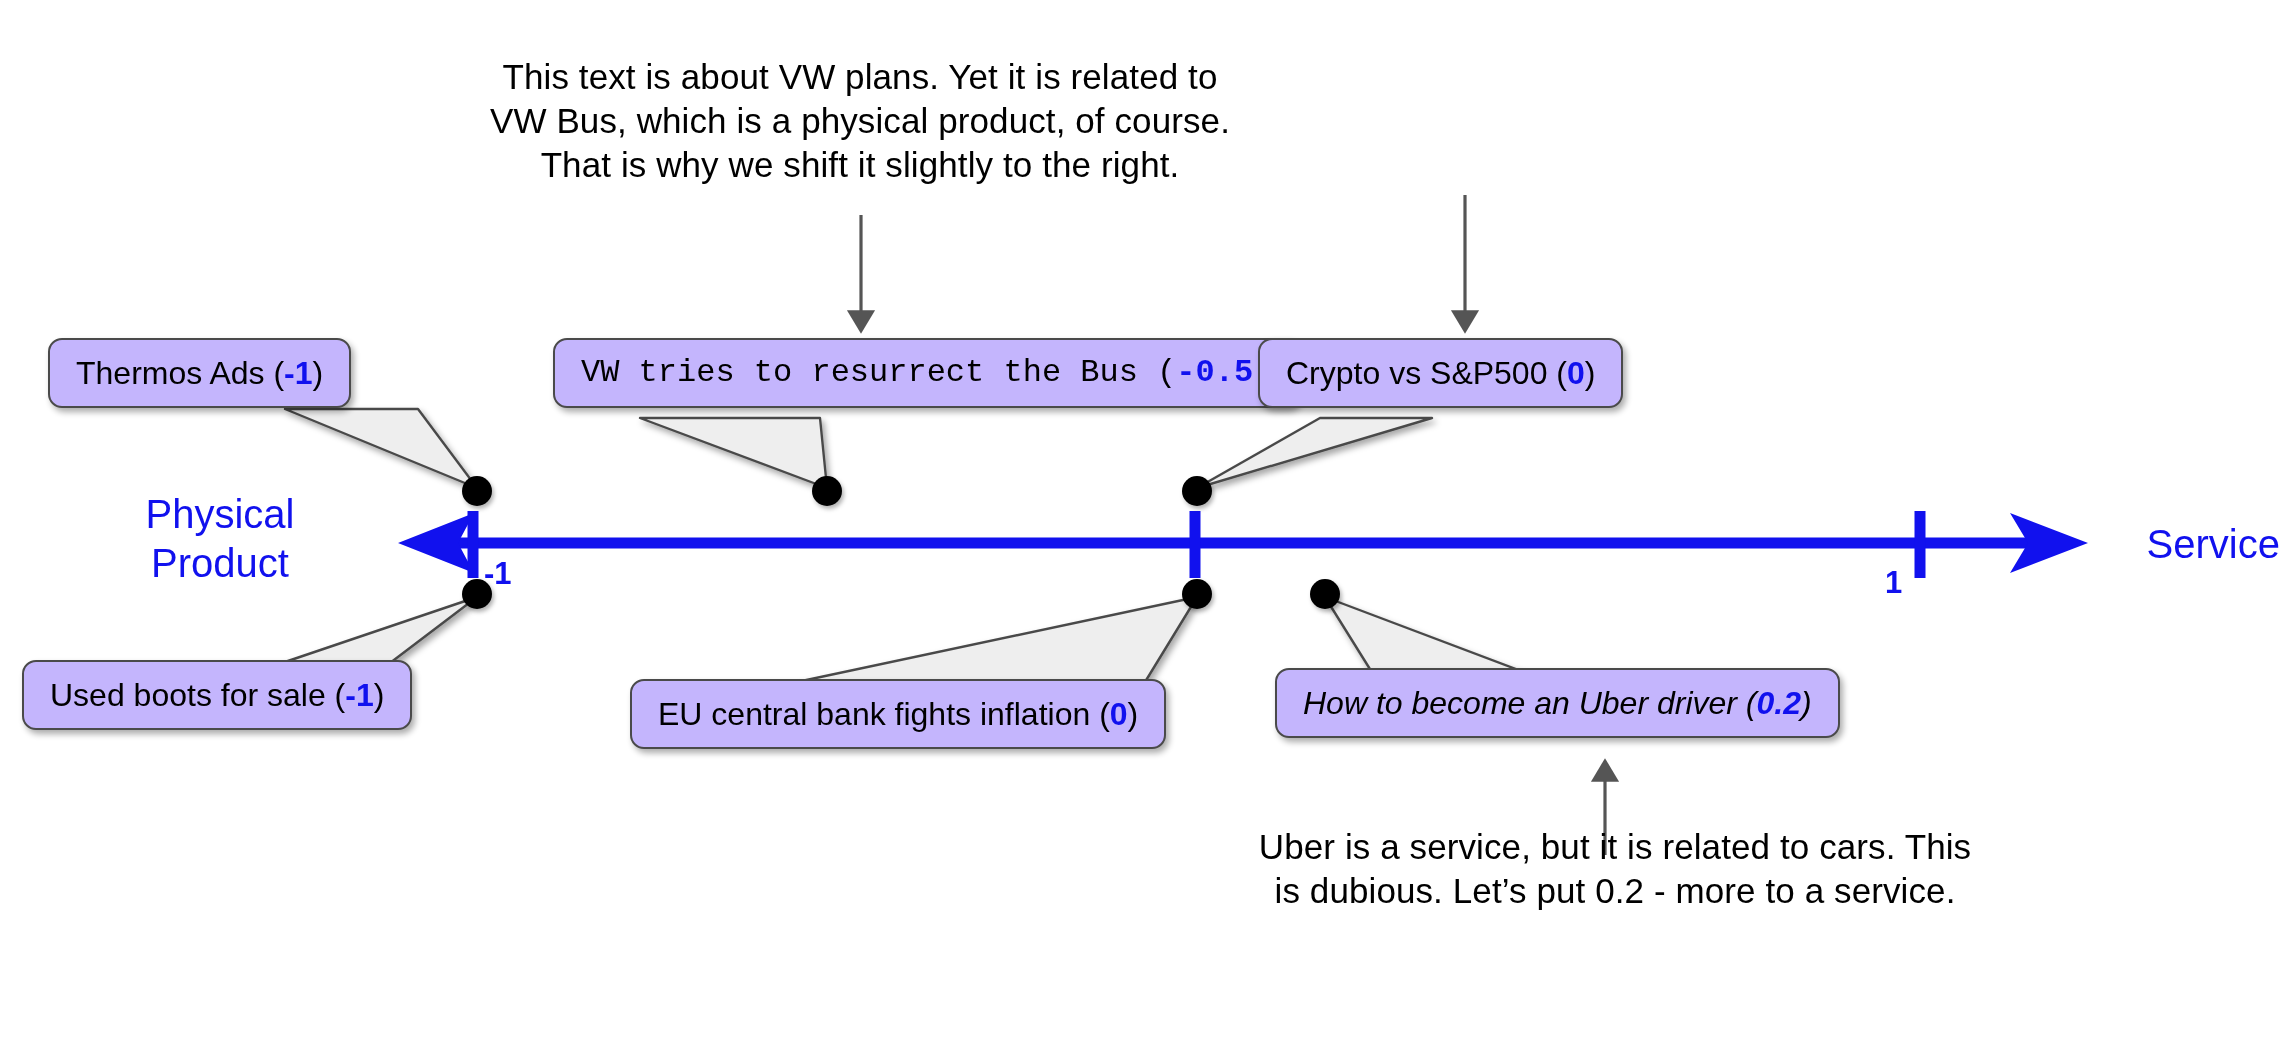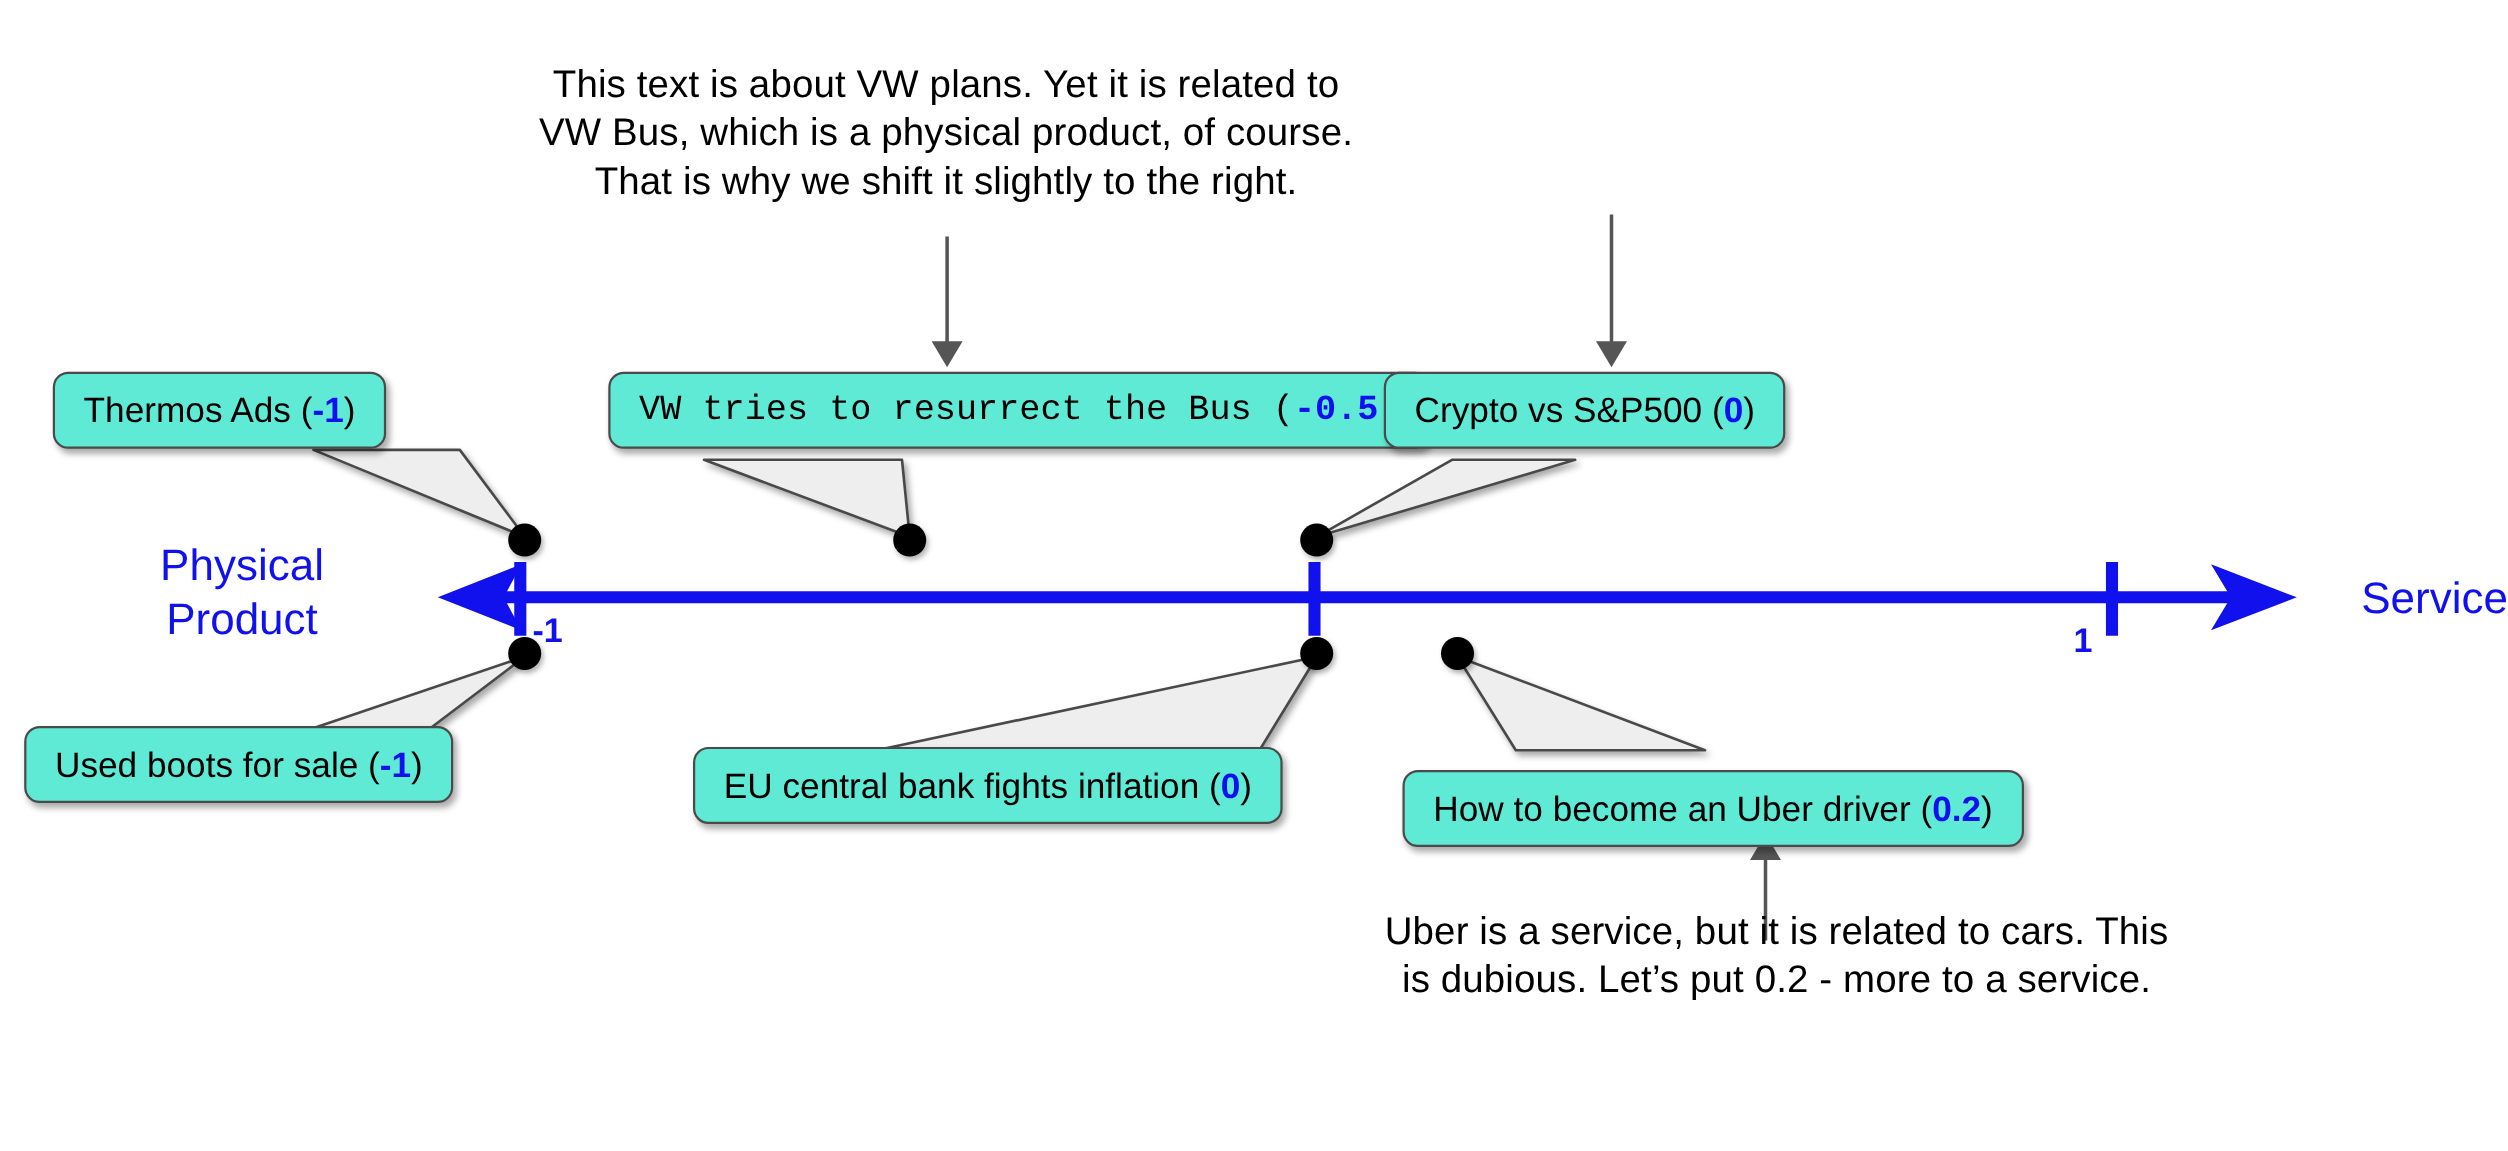--- a/index.html
+++ b/index.html
@@ -27,21 +27,21 @@
 
   
   .tick-num{
     position:absolute;color:#1111ee;font-size:31px;font-weight:bold;
     line-height:31px;
   }
 
   
   .callout{
     position:absolute;
-    background:#5eead4;
+    background:#c4b5fd;
     border:2px solid #4a4a4a;
     border-radius:14px;
     box-shadow:3px 4px 6px rgba(0,0,0,.33);
     color:#000;
     font-size:32px;
     line-height:34px;
     padding:16px 26px;
     white-space:nowrap;
     box-sizing:border-box;
     z-index:3;
@@ -140,17 +140,17 @@
   </div>
 
   <div class="callout" style="left:22px;top:660px;">
     <span>Used boots for sale (</span><span class="val">-1</span><span class="paren">)</span>
   </div>
 
   <div class="callout" style="left:630px;top:679px;">
     <span>EU central bank fights inflation (</span><span class="val">0</span><span class="paren">)</span>
   </div>
 
-  <div class="callout" style="left:1275px;top:700px;">
+  <div class="callout" style="left:1275px;top:668px;font-style:italic;">
     <span>How to become an Uber driver (</span><span class="val">0.2</span><span class="paren">)</span>
   </div>
 
 </div>
 
 </body></html>

